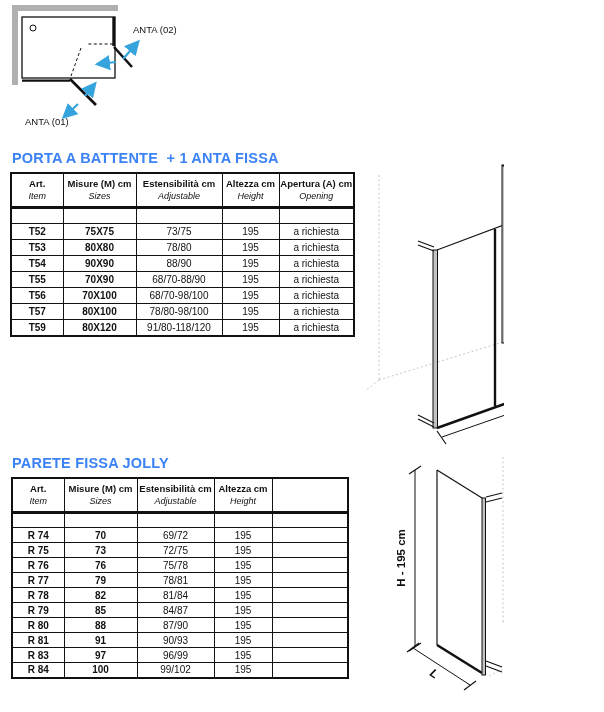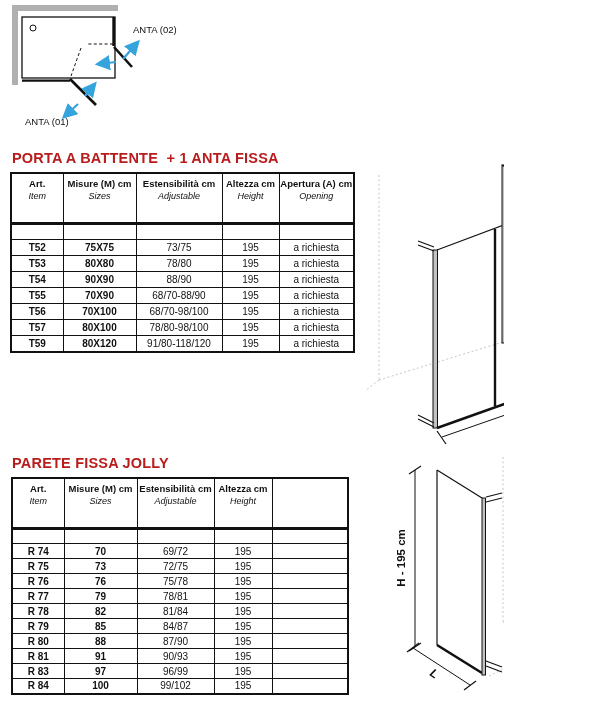--- a/index.html
+++ b/index.html
@@ -1,30 +1,30 @@
 <!DOCTYPE html>
 <html><head>
 <meta charset="utf-8">
 <style>
   html,body{margin:0;padding:0;background:#fff;}
   #page{position:relative;width:504px;height:712px;background:#ffffff;
         font-family:"Liberation Sans", sans-serif;color:#111;overflow:hidden;}
 
   .sec-title{position:absolute;margin:0;font-size:14.5px;font-weight:bold;
-             letter-spacing:.2px;white-space:pre;color:#b91c1c;}
+             letter-spacing:.2px;white-space:pre;color:#3b82f6;}
   #title1{left:12px;top:150px;}
   #title2{left:12px;top:455px;}
 
   table.spec{position:absolute;border-collapse:collapse;table-layout:fixed;
              border:2px solid #111;font-size:10px;color:#111;}
   table.spec td{border:1px solid #111;text-align:center;vertical-align:middle;
                 padding:0;overflow:hidden;white-space:nowrap;}
   table.spec thead td{border-bottom:3px solid #111;}
   table.spec .hd1{display:block;font-weight:bold;font-size:9.5px;line-height:12px;padding-top:4px;}
-  table.spec .hd2{display:block;font-style:italic;font-size:9px;line-height:12px;padding-bottom:20px;}
+  table.spec .hd2{display:block;font-style:italic;font-size:9px;line-height:12px;padding-bottom:4px;}
   #table1{left:10px;top:172px;width:345px;}
   #table2{left:11px;top:477px;width:338px;}
   #table1 tbody tr{height:16px;}
   #table2 tbody tr{height:15px;}
   tr.spacer{height:14px;}
   td.b{font-weight:bold;}
 
   svg{position:absolute;}
   #planSvg{left:0;top:0;}
   #isoTop{left:365px;top:145px;}

